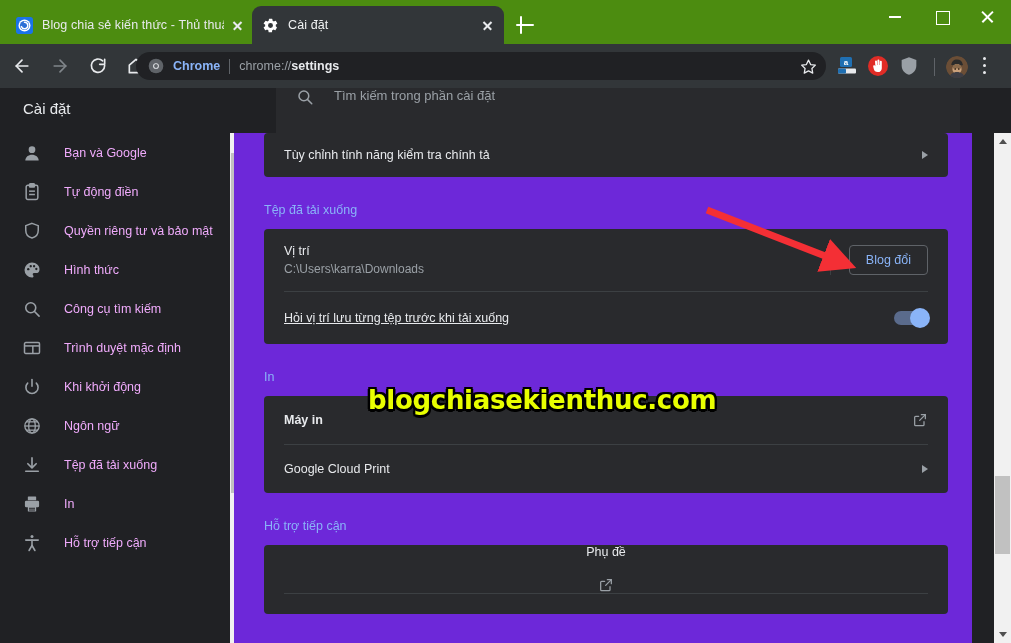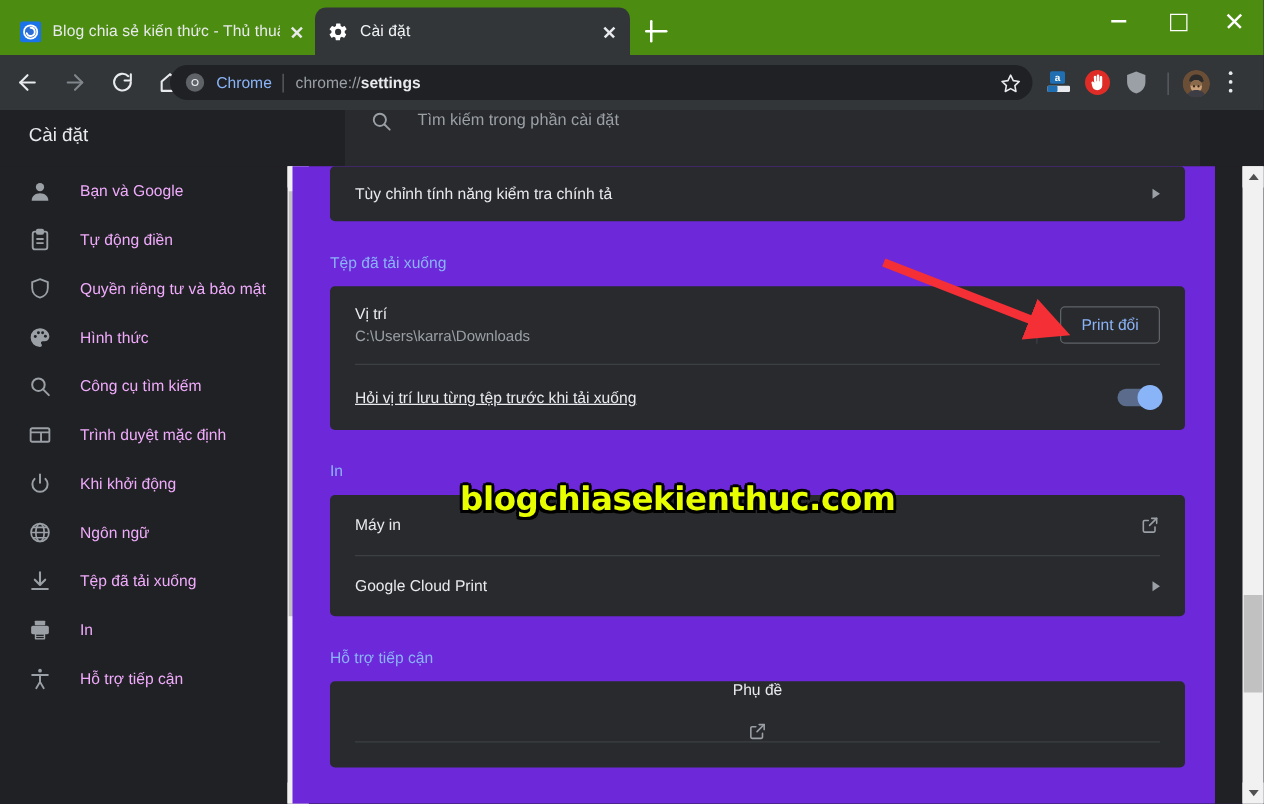--- a/index.html
+++ b/index.html
@@ -77,21 +77,21 @@
     background: #323639; display: flex; align-items: center;
   }
   .tb-btn { width: 32px; height: 32px; margin-left: 6px; position: relative; color: #e8eaed; }
   .tb-btn svg { position: absolute; left: 6px; top: 6px; }
   .omnibox {
     position: absolute; left: 136px; top: 8px; width: 690px; height: 28px;
     background: #202124; border-radius: 14px;
     display: flex; align-items: center; padding: 0 12px;
   }
   .omni-icon { width: 16px; height: 16px; margin-right: 9px; flex: 0 0 16px; }
-  .omni-label { color: #8ab4f8; font-size: 12.5px; }
+  .omni-label { color: #8ab4f8; font-size: 12.5px; font-weight: bold; }
   .omni-sep { width: 1px; height: 15px; background: #5f6368; margin: 0 9px; }
   .omni-url { color: #9aa0a6; font-size: 12.5px; }
   .omni-url b { color: #e8eaed; font-weight: 700; }
   .star { position: absolute; left: 800px; top: 14px; width: 17px; height: 17px; }
   .ext-icons { position: absolute; left: 836px; top: 11px; display: flex; align-items: center; gap: 9px; }
   .ext { width: 22px; height: 22px; position: relative; }
   .tb-sep { position: absolute; left: 934px; top: 14px; width: 1px; height: 18px; background: #5f6368; }
   .avatar {
     position: absolute; left: 946px; top: 12px; width: 22px; height: 22px;
     border-radius: 50%; overflow: hidden;
@@ -478,34 +478,34 @@
     </div>
 
     <div class="section-title">Tệp đã tải xuống</div>
     <div class="card">
       <div class="row" style="min-height:62px;">
         <div class="grow">
           <div>Vị trí</div>
           <div class="sublabel">C:\Users\karra\Downloads</div>
         </div>
         <span class="vsep"></span>
-        <button class="btn-outline">Print đổi</button>
+        <button class="btn-outline">Blog đổi</button>
       </div>
       <div class="row-divider"></div>
       <div class="row" style="min-height:52px;text-decoration:underline;">
         <span class="grow">Hỏi vị trí lưu từng tệp trước khi tải xuống</span>
         <span class="toggle">
           <span class="knob"></span>
         </span>
       </div>
     </div>
 
     <div class="section-title">In</div>
     <div class="card">
-      <div class="row" style="min-height:48px;">
+      <div class="row" style="min-height:48px;font-weight:bold;">
         <span class="grow">Máy in</span>
         <span class="ext-link">
           <svg width="16" height="16" viewBox="0 0 24 24" fill="none" stroke="#9aa0a6" stroke-width="1.9" stroke-linecap="round" stroke-linejoin="round">
             <path d="M14 4h6v6"></path>
               <path d="M20 4l-8.5 8.5"></path>
               <path d="M18 14.5V19a1.5 1.5 0 0 1-1.5 1.5h-11A1.5 1.5 0 0 1 4 19V8a1.5 1.5 0 0 1 1.5-1.5H10"></path>
           </svg>
         </span>
       </div>
       <div class="row-divider"></div>

